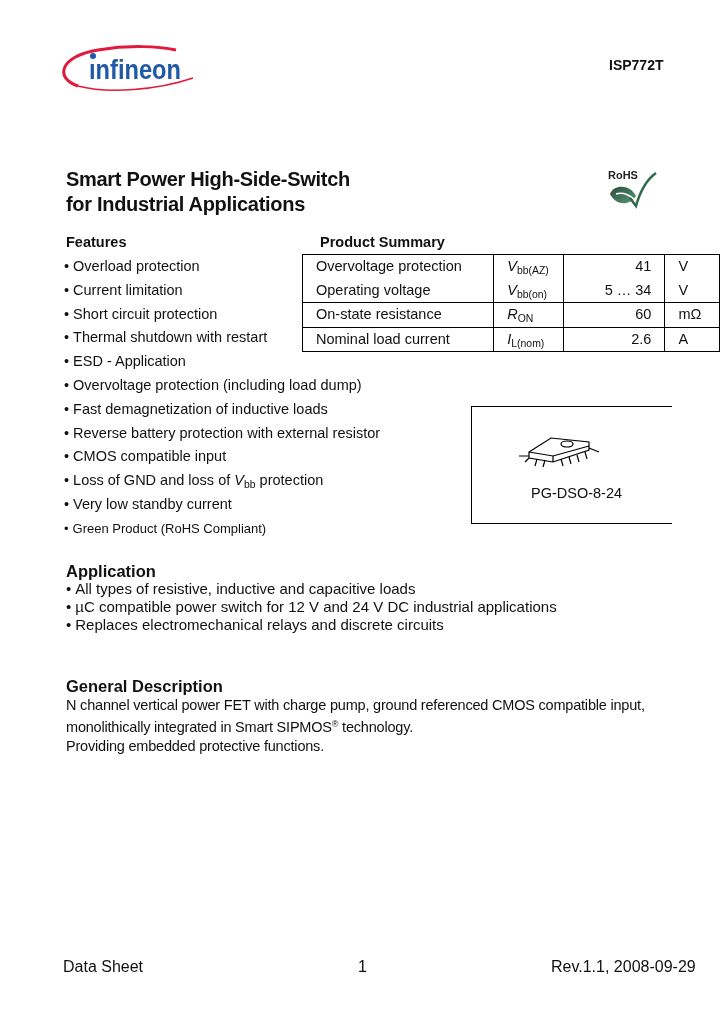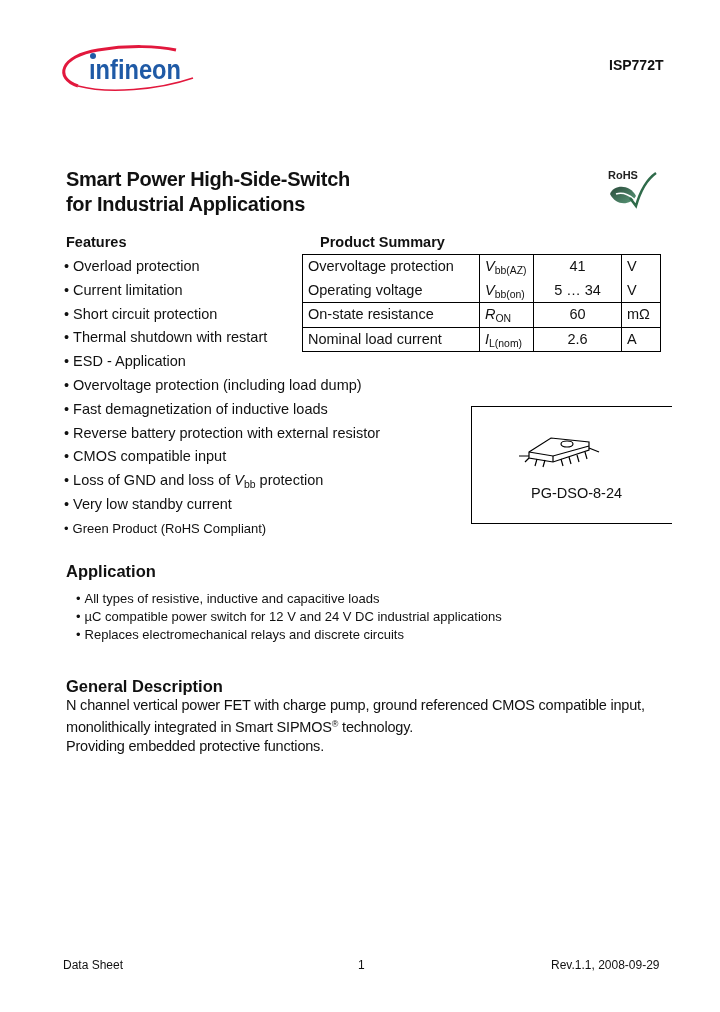--- a/index.html
+++ b/index.html
@@ -16,39 +16,39 @@
     .h-summary { left: 320px; top: 234px; font-weight: bold; font-size: 14.5px; }
     .bullets { left: 64px; margin: 0; padding: 0; list-style: none; font-size: 14.5px; }
     .bullets li { height: 23.8px; line-height: 23.8px; white-space: nowrap; }
     .bullets li::before { content: "\2022"; margin-right: 4px; }
     .bullets li.small { font-size: 13px; }
     sub { font-size: 72%; vertical-align: -3px; line-height: 0; }
     .sym { font-style: italic; }
     table.summary {
       left: 302px; top: 254px; border-collapse: collapse; font-size: 14.5px;
     }
-    table.summary td { border-left: 1px solid #000; border-right: 1px solid #000; padding: 0 5px; height: 23.5px; line-height: 23.5px; white-space: nowrap; }
+    table.summary td { border-left: 1px solid #000; border-right: 1px solid #000; padding: 0 13px; height: 23.5px; line-height: 23.5px; white-space: nowrap; }
     table.summary tr.grp-top td { border-top: 1px solid #000; }
     table.summary tr.grp-bottom td { border-bottom: 1px solid #000; }
     table.summary td.c-label { width: 166px; }
     table.summary td.c-sym { width: 43px; }
-    table.summary td.c-val { width: 77px; text-align: center; }
+    table.summary td.c-val { width: 77px; text-align: right; }
     table.summary td.c-unit { width: 28px; }
     .pkg-box { left: 471px; top: 406px; width: 200px; height: 116px; border: 1px solid #000; border-right: none; }
     .pkg-img { left: 515px; top: 428px; width: 95px; height: 45px; }
     .pkg-label { left: 531px; top: 485px; font-size: 14.5px; }
     .h-app { left: 66px; top: 562px; font-weight: bold; font-size: 16.5px; }
-    .app-list { left: 66px; top: 580px; margin: 10px; padding: 0; list-style: none; font-size: 13px; }
+    .app-list { left: 66px; top: 580px; margin: 0; padding: 0; list-style: none; font-size: 15px; }
     .app-list li { height: 18px; line-height: 18px; white-space: nowrap; }
     .app-list li::before { content: "\2022"; margin-right: 4px; }
     .h-gen { left: 66px; top: 677px; font-weight: bold; font-size: 16.5px; }
     .gen-text { left: 66px; top: 696px; font-size: 14.5px; line-height: 19px; letter-spacing: -0.2px; }
     .gen-text div { white-space: nowrap; }
     .reg { font-size: 9px; vertical-align: 5px; }
-    .footer { top: 958px; font-size: 12px; }
+    .footer { top: 958px; font-size: 16px; }
     .f-left { left: 63px; }
     .f-mid { left: 358px; }
     .f-right { left: 551px; }
   </style>
 </head>
 <body>
 
 <div class="abs logo">
   <svg width="150" height="60" viewBox="0 0 150 60">
     <path d="M20 48 C -4 40, 2 18, 40 12 C 70 7, 100 8, 118 12" fill="none" stroke="#e2183d" stroke-width="3"></path>

